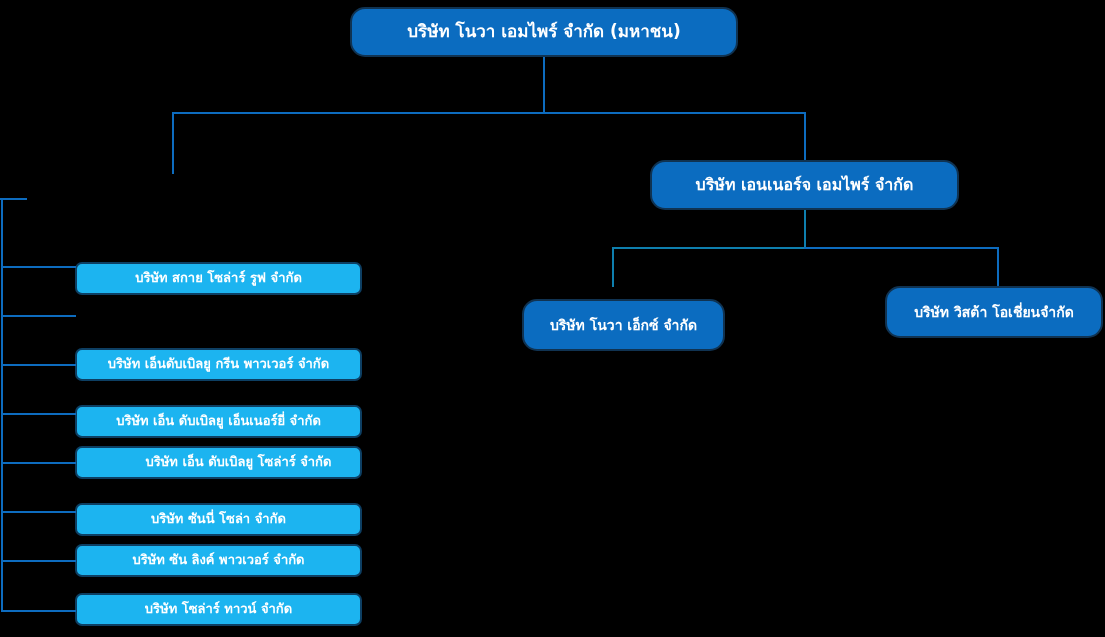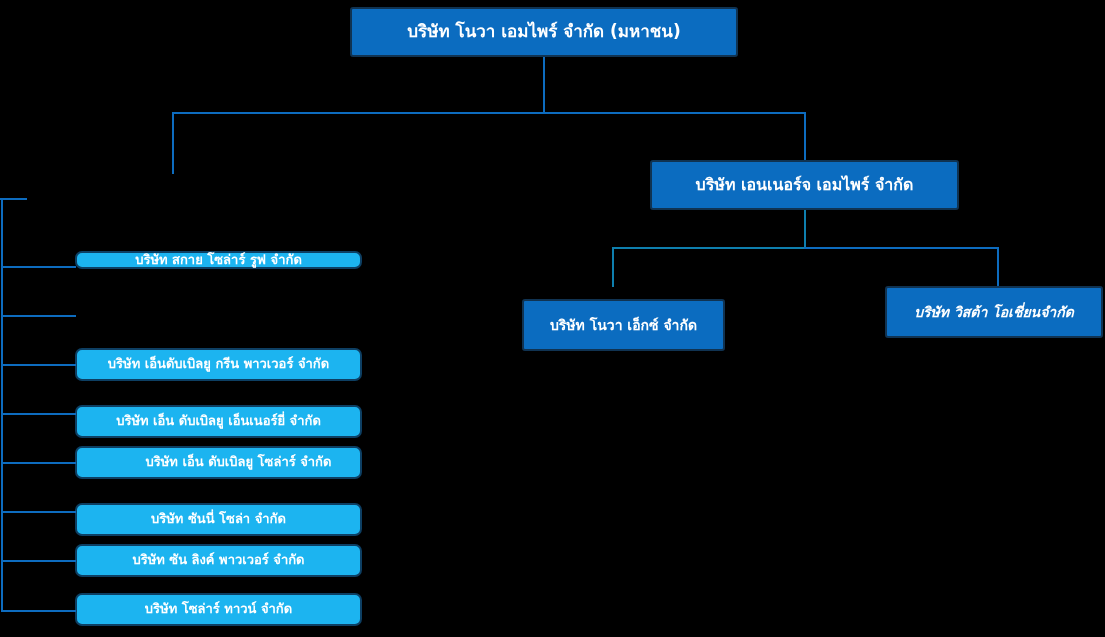--- a/index.html
+++ b/index.html
@@ -25,21 +25,21 @@
   .node{
     position:absolute;
     box-sizing:border-box;
     display:flex;
     align-items:center;
     justify-content:center;
     text-align:center;
     color:#ffffff;
     font-weight:bold;
     line-height:1.15;
-    border-radius:3px;
+    border-radius:15px;
     border:2px solid #123a5e;
     box-shadow:0 1px 2px rgba(0,0,0,.55);
     padding:2px 8px;
     white-space:nowrap;
   }
   .node.dark{
     background:#0b6cc0;
     border-color:#103352;
   }
   .node.light{
@@ -64,21 +64,21 @@
   <div class="line h" style="left:172px;top:112px;width:634px;"></div>
 
   <div class="line v" style="left:172px;top:112px;height:62px;"></div>
 
   <div class="line v" style="left:804px;top:112px;height:48px;"></div>
 
 
   <div class="line h" style="left:0px;top:198px;width:27px;"></div>
   <div class="line v" style="left:1px;top:198px;height:414px;"></div>
 
-  <div class="node light leaf" style="left:75px;top:251px;width:287px;height:18px;">บริษัท สกาย โซล่าร์ รูฟ จำกัด</div>
+  <div class="node light leaf" style="left:75px;top:262px;width:287px;height:33px;">บริษัท สกาย โซล่าร์ รูฟ จำกัด</div>
   <div class="line h" style="left:1px;top:266px;width:75px;"></div>
 
   <div class="line h" style="left:1px;top:315px;width:75px;"></div>
 
   <div class="node light leaf" style="left:75px;top:348px;width:287px;height:33px;">บริษัท เอ็นดับเบิลยู กรีน พาวเวอร์ จำกัด</div>
   <div class="line h" style="left:1px;top:364px;width:75px;"></div>
 
   <div class="node light leaf" style="left:75px;top:397px;width:287px;height:33px;margin-top:8px;">บริษัท เอ็น ดับเบิลยู เอ็นเนอร์ยี่ จำกัด</div>
   <div class="line h" style="left:1px;top:413px;width:75px;"></div>
 
@@ -98,15 +98,15 @@
 
   <div class="line v teal" style="left:804px;top:210px;height:39px;"></div>
 
   <div class="line h teal" style="left:612px;top:247px;width:193px;"></div>
   <div class="line h" style="left:804px;top:247px;width:194px;"></div>
   <div class="line v teal" style="left:612px;top:247px;height:40px;"></div>
   <div class="line v" style="left:997px;top:247px;height:40px;"></div>
 
   <div class="node dark l2d" style="left:522px;top:286px;width:203px;height:52px;margin-top:13px;">บริษัท โนวา เอ็กซ์ จำกัด</div>
 
-  <div class="node dark l2d" style="left:885px;top:286px;width:218px;height:52px;font-style:italic;">บริษัท วิสต้า โอเชี่ยนจำกัด</div>
+  <div class="node dark l2d" style="left:885px;top:286px;width:218px;height:52px;">บริษัท วิสต้า โอเชี่ยนจำกัด</div>
 
 </div>
 
 </body></html>

